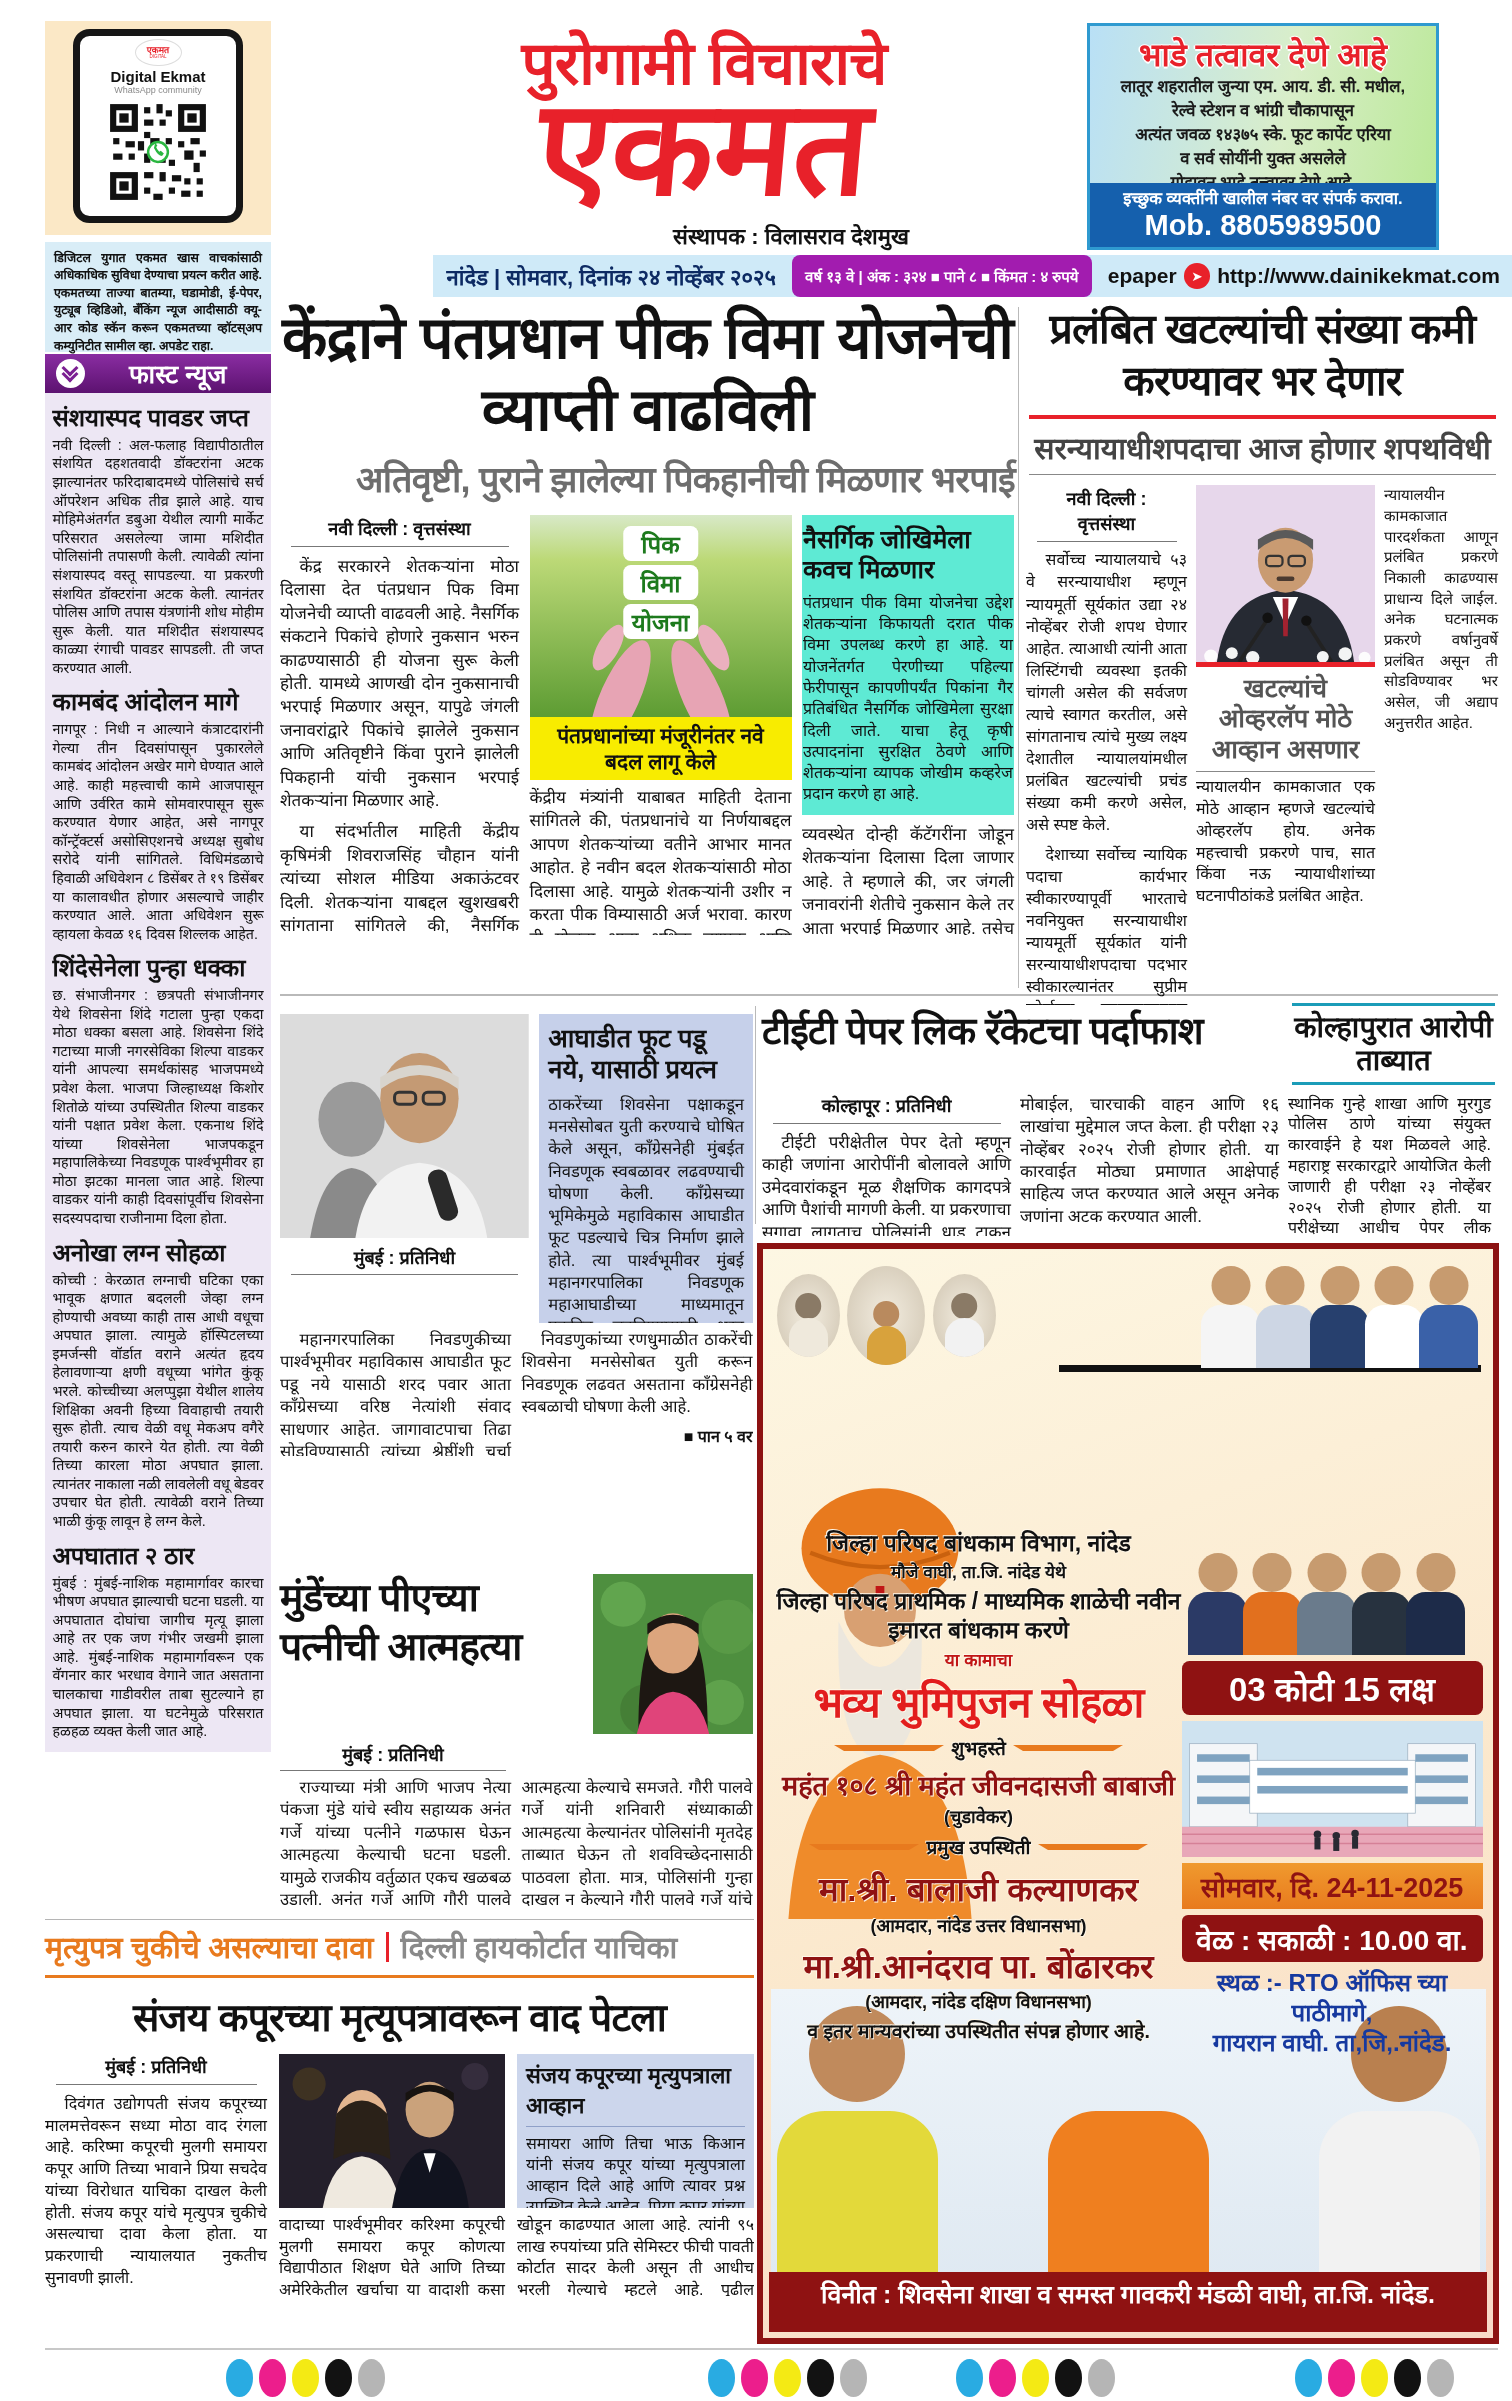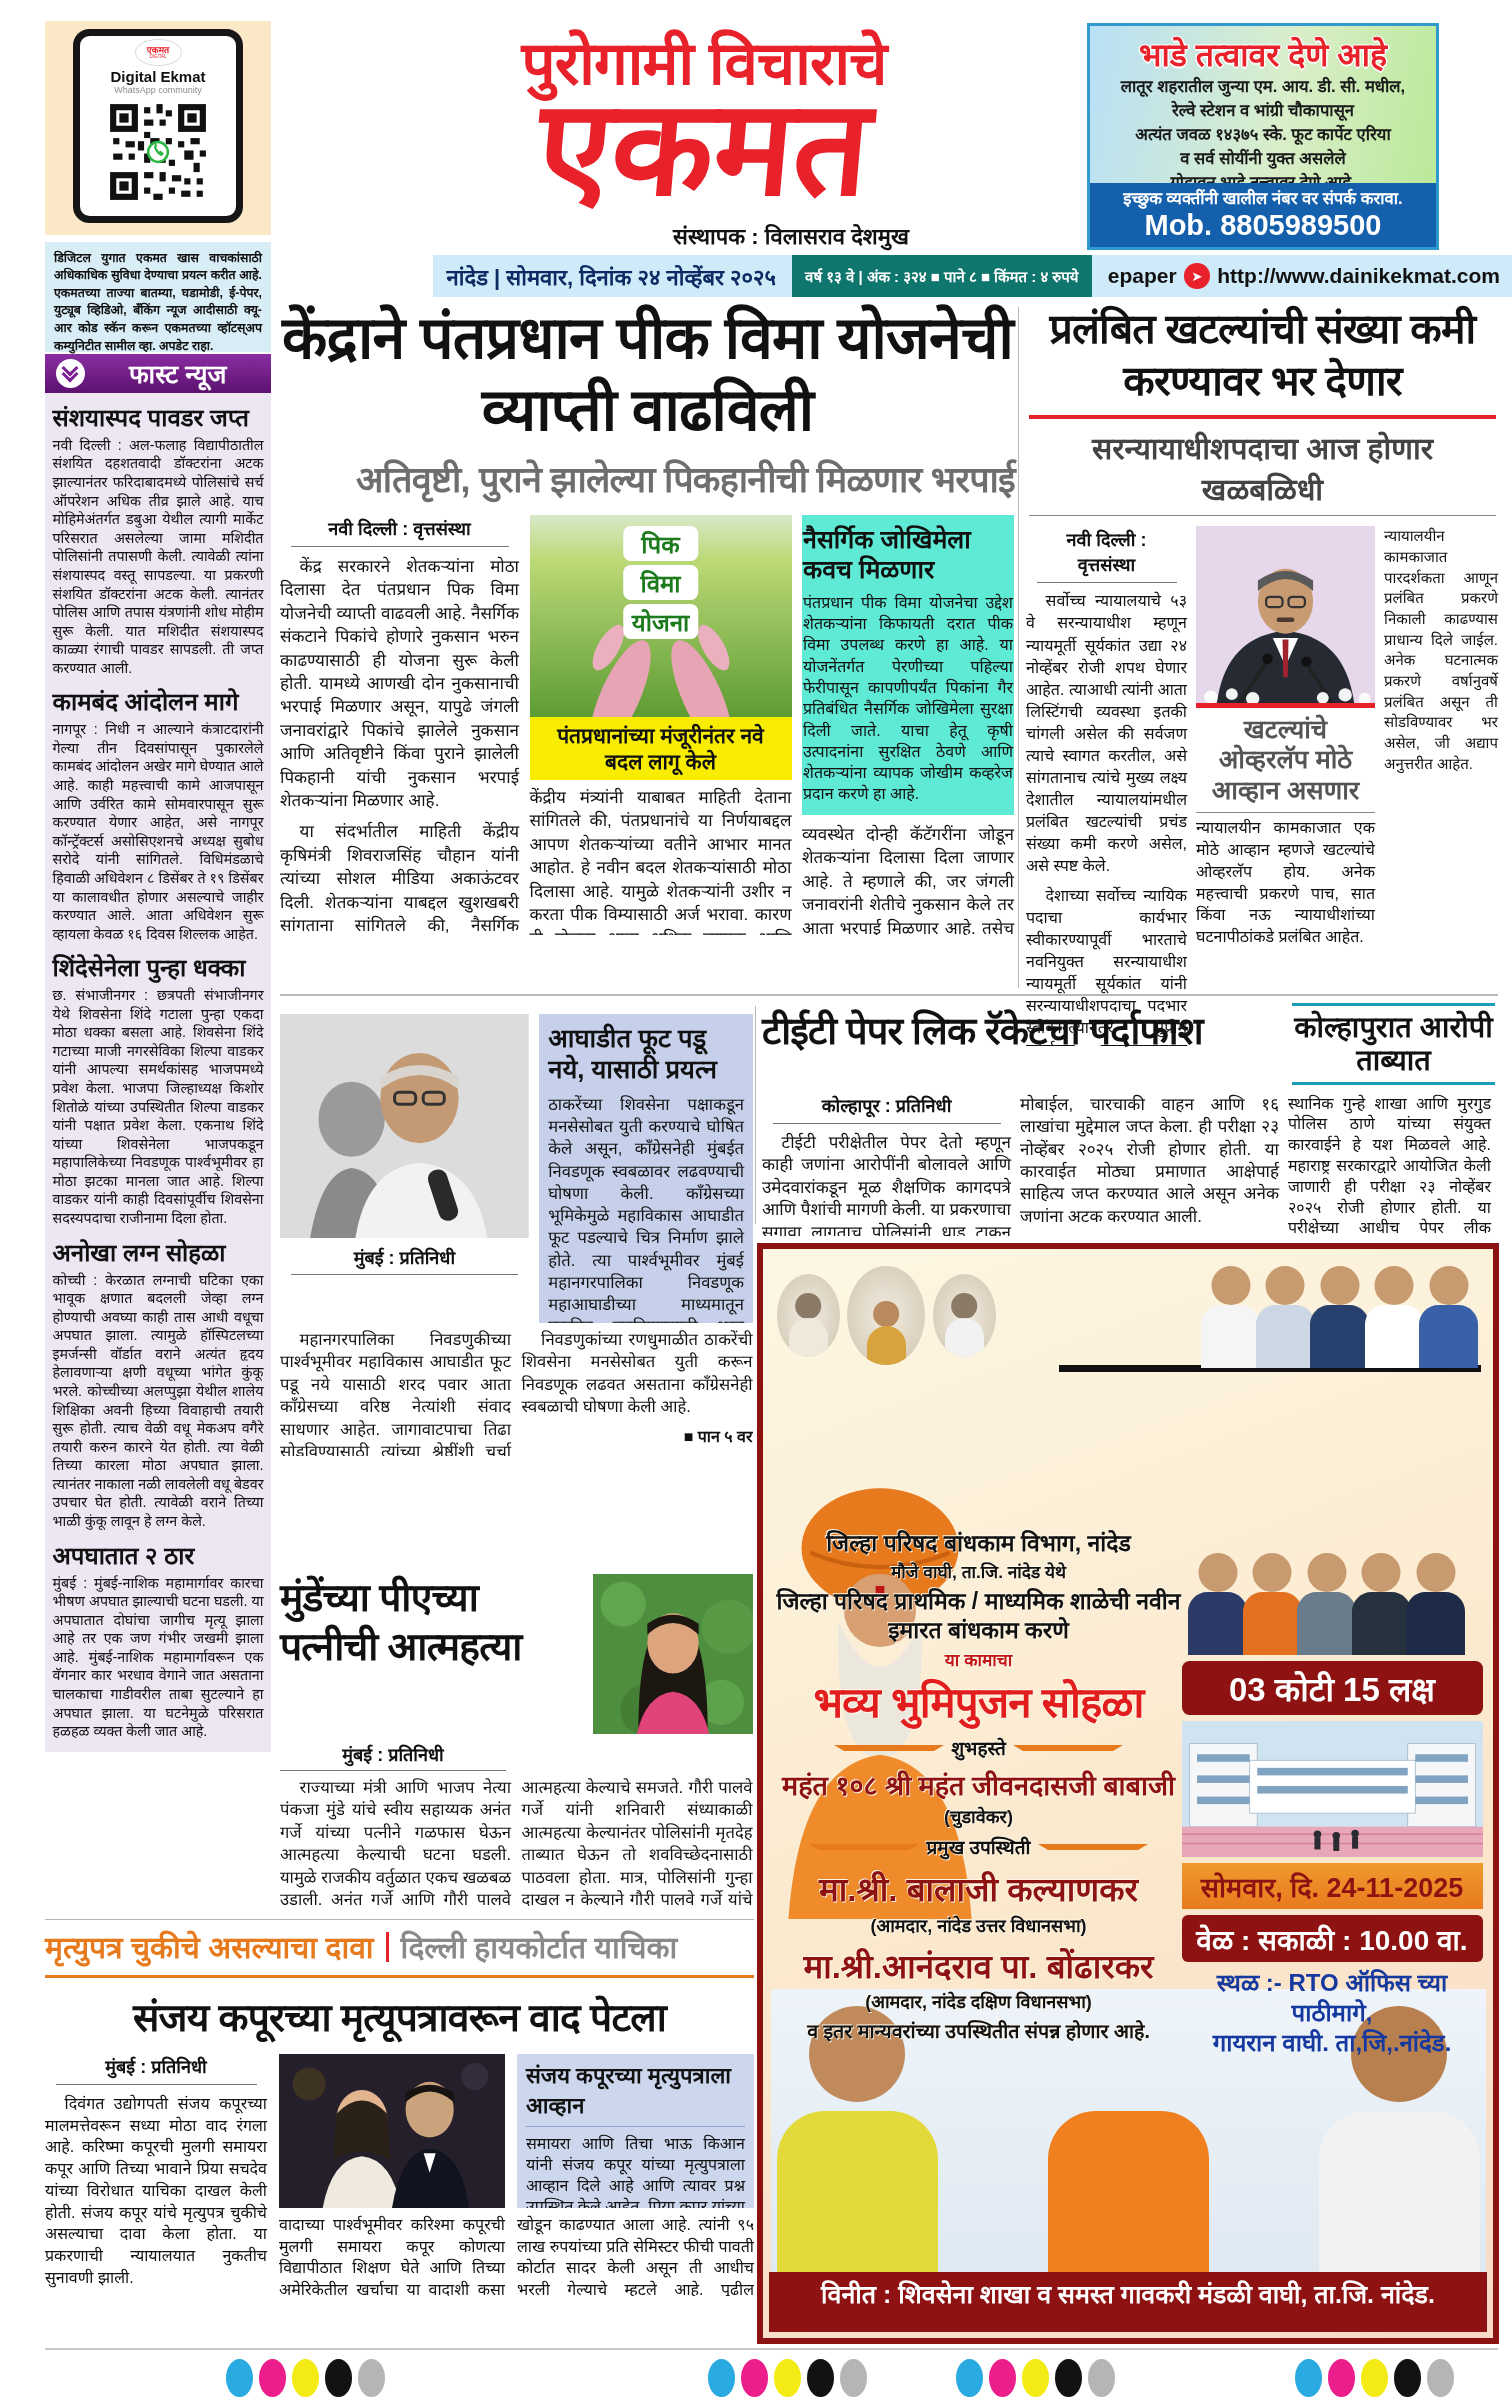--- a/index.html
+++ b/index.html
@@ -25,21 +25,21 @@
   #rental-ad{left:1087px;top:22.6px;width:352px;height:227px;border:3px solid #2f9ad0;box-sizing:border-box;
              background:linear-gradient(100deg,#b9e0f6 0%,#d9eec9 55%,#b9e896 100%);text-align:center;overflow:hidden;}
   #rental-ad .rtitle{font-size:32px;font-weight:900;color:#e8212a;margin-top:6px;
                      text-shadow:1.5px 0 #fff,-1.5px 0 #fff,0 1.5px #fff,0 -1.5px #fff;}
   #rental-ad .rline{font-size:16.6px;font-weight:800;color:#1a1a1a;line-height:1.45;}
   #rental-foot{position:absolute;left:0;right:0;bottom:0;background:#1560ad;color:#fff;padding:3px 0 4.5px;}
   #rental-foot .c{font-size:16.6px;font-weight:700;}
   #rental-foot .m{font-size:29px;font-weight:900;}
   #date-strip{left:433px;top:255px;width:1079px;height:42px;background:#cfeaf8;display:flex;align-items:center;}
   #date-strip .d{font-size:22px;font-weight:800;color:#0d2a63;padding-left:13.6px;}
-  #issue-box{margin-left:auto;background:#0f766e;color:#fff;font-size:15px;font-weight:700;height:42px;display:flex;align-items:center;padding:0 13.6px;}
+  #issue-box{margin-left:auto;background:#a21caf;color:#fff;font-size:15px;font-weight:700;height:42px;display:flex;align-items:center;padding:0 13.6px;border-radius:8px;}
   #epaper{display:flex;align-items:center;gap:7.5px;margin-left:auto;padding-right:12px;}
   #epaper .lbl{font-size:21px;font-weight:700;}
   #epaper .ico{width:25.6px;height:25.6px;border-radius:50%;background:#e8212a;color:#fff;display:flex;align-items:center;justify-content:center;font-size:13.6px;}
   #epaper .url{font-size:21px;font-weight:700;}
   
   #sidebar{left:45px;top:354px;width:226px;height:1398px;background:#ede7f4;overflow:hidden;}
   #fn-head{height:39px;background:linear-gradient(#8a2da2,#5c1270);display:flex;align-items:center;gap:10.5px;padding:0 10.5px;}
   #fn-ico{width:29px;height:29px;border-radius:50%;background:#fff;display:flex;flex-direction:column;align-items:center;justify-content:center;}
   #fn-ico i{width:9px;height:9px;border-right:3.8px solid #7b1f92;border-bottom:3.8px solid #7b1f92;transform:rotate(45deg);margin-top:-5.3px;}
   #fn-head .t{color:#fff;font-size:25.6px;font-weight:900;flex:1;text-align:center;}
@@ -327,21 +327,21 @@
     </div>
   </div>
 </div>
 
 <div class="abs vline" style="left:1018px;top:307px;height:681px;"></div>
 <div class="abs hline" style="left:280px;top:994px;width:1218px;"></div>
 
 <div class="abs" id="cji">
   <h1>प्रलंबित खटल्यांची संख्या कमी करण्यावर भर देणार</h1>
   <div class="redrule"></div>
-  <div class="sub">सरन्यायाधीशपदाचा आज होणार खळबळिधी</div>
+  <div class="sub">सरन्यायाधीशपदाचा आज होणार शपथविधी</div>
   <div id="cji-row">
     <div class="c1">
       <div class="dl">नवी दिल्ली : वृत्तसंस्था</div>
       <p class="j ind">सर्वोच्च न्यायालयाचे ५३ वे सरन्यायाधीश म्हणून न्यायमूर्ती सूर्यकांत उद्या २४ नोव्हेंबर रोजी शपथ घेणार आहेत. त्याआधी त्यांनी आता लिस्टिंगची व्यवस्था इतकी चांगली असेल की सर्वजण त्याचे स्वागत करतील, असे सांगतानाच त्यांचे मुख्य लक्ष्य देशातील न्यायालयांमधील प्रलंबित खटल्यांची प्रचंड संख्या कमी करणे असेल, असे स्पष्ट केले.</p>
       <p class="j ind">देशाच्या सर्वोच्च न्यायिक पदाचा कार्यभार स्वीकारण्यापूर्वी भारताचे नवनियुक्त सरन्यायाधीश न्यायमूर्ती सूर्यकांत यांनी सरन्यायाधीशपदाचा पदभार स्वीकारल्यानंतर सुप्रीम कोर्टाच्या कामकाजाबद्दल आपली भूमिका स्पष्ट केली. न्यायमूर्ती सूर्यकांत हे</p>
     </div>
     <div class="c2">
       <svg id="cji-photo" viewBox="0 0 240 240" preserveAspectRatio="none">
         <rect width="240" height="240" fill="#e7d7eb"></rect>
         <path d="M28 240 Q40 150 120 142 Q200 150 212 240 Z" fill="#262a33"></path>

